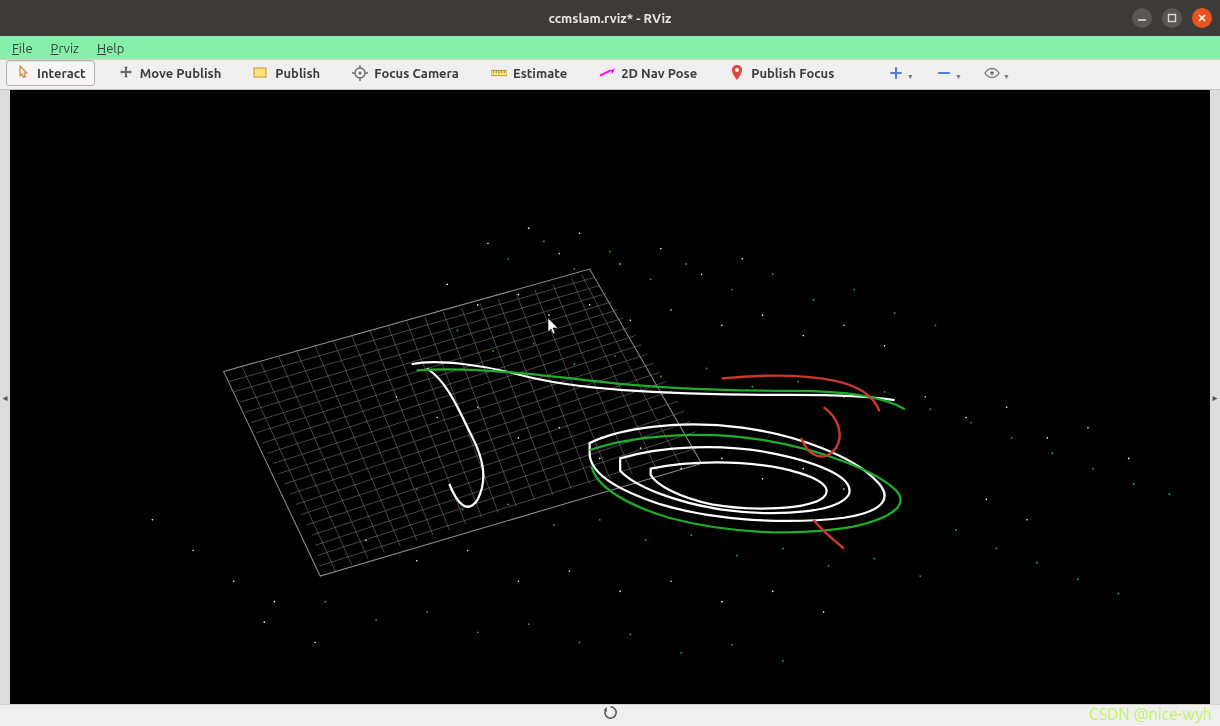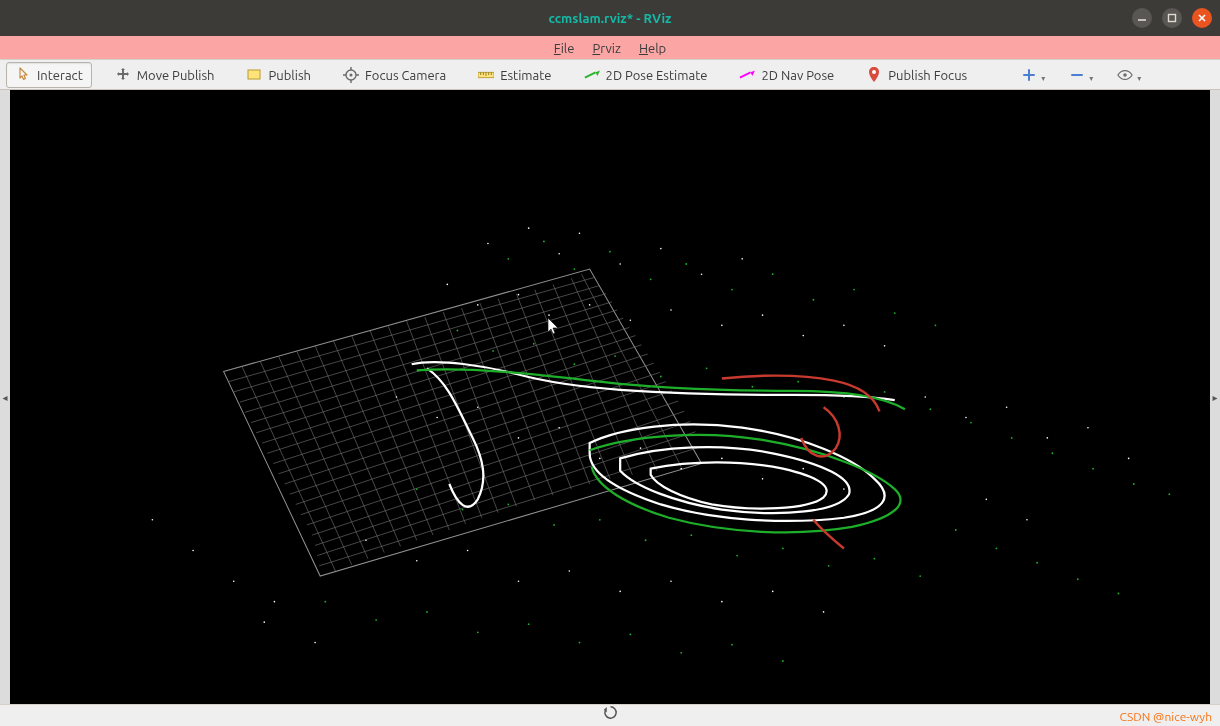--- a/index.html
+++ b/index.html
@@ -8,52 +8,52 @@
     width: 1220px; height: 726px;
     font-family: Ubuntu, "DejaVu Sans", Arial, sans-serif;
     font-size: 13px;
     background: #2c2c2c;
     color: #3c3c3c;
     overflow: hidden;
   }
   .titlebar {
     height: 36px;
     background: #3c3b37;
-    color: #14b8a6;
+    color: #e5e5e5;
     display: flex; align-items: center;
     padding: 0 8px;
     position: relative;
   }
   .titlebar .spacer { flex: 1; }
   .titlebar .title { font-weight: bold; position: absolute; left: 0; right: 0; text-align: center; pointer-events: none;}
   .win-btn {
     width: 20px; height: 20px; border-radius: 50%;
     display: inline-flex; align-items: center; justify-content: center;
     margin-left: 10px; color: #3b3a36; font-size: 12px; cursor: pointer;
     background: #595753;
   }
   .win-close { background: #e95420; color: #fff; }
   .menubar {
     height: 24px;
-    background: #fca5a5;
+    background: #86efac;
     border-bottom: 1px solid #d4d0c8;
     display: flex; align-items: center;
     padding: 0 6px;
     gap: 6px;
-    justify-content: center;
   }
   .menubar .menu { padding: 2px 6px; cursor: pointer; }
   .menubar .menu .ul { text-decoration: underline; }
   .toolbar {
     height: 30px;
     background: #efefef;
     border-bottom: 1px solid #c8c4bc;
-    display: flex; align-items: center;
+    display: flex; align-items: flex-start;
     padding: 0 6px;
     gap: 14px;
+    font-weight: bold;
   }
   .tool {
     display: inline-flex; align-items: center; gap: 6px;
     padding: 4px 8px;
     cursor: pointer; border-radius: 3px;
     border: 1px solid transparent;
     user-select: none;
   }
   .tool.active {
     background: #f5f5f5;
@@ -81,21 +81,21 @@
   }
   .statusbar {
     height: 24px;
     background: #efefef;
     border-top: 1px solid #d4d0c8;
     display:flex; align-items:center;
     padding: 0 6px; gap: 6px; flex-direction: column;
   }
   .watermark {
     position: fixed; right: 8px; bottom: 3px;
-    color: #f97316; font-size: 12px; pointer-events:none;
+    color: #bef264; font-size: 16px; pointer-events:none;
   }
   
   .cursor-ptr {
     position: absolute; width: 14px; height: 18px;
     left: 537px; top: 227px; pointer-events:none;
   }
 </style>
 </head>
 <body>
 
@@ -168,29 +168,20 @@
   <span class="tool">
     <span class="icon">
       <svg width="18" height="10" viewBox="0 0 18 10">
           <rect x="0" y="2" width="18" height="6" fill="#ffe37a" stroke="#b89c2e"></rect>
           <path d="M3 2v3M6 2v3M9 2v4M12 2v3M15 2v3" stroke="#8a7420" stroke-width="1"></path>
         </svg>
     </span>
     <span>Estimate</span>
   </span>
 
-  <span class="tool">
-    <span class="icon">
-      <svg width="18" height="10" viewBox="0 0 18 10">
-          <line x1="1" y1="8" x2="13" y2="2" stroke="#29b32a" stroke-width="2"></line>
-          <polygon points="13,2 18,0 15,6" fill="#29b32a"></polygon>
-        </svg>
-    </span>
-    <span>2D Pose Estimate</span>
-  </span>
 
   <span class="tool">
     <span class="icon">
       <svg width="18" height="10" viewBox="0 0 18 10">
           <line x1="1" y1="8" x2="13" y2="2" stroke="#ff00ff" stroke-width="2"></line>
           <polygon points="13,2 18,0 15,6" fill="#ff00ff"></polygon>
         </svg>
     </span>
     <span>2D Nav Pose</span>
   </span>

